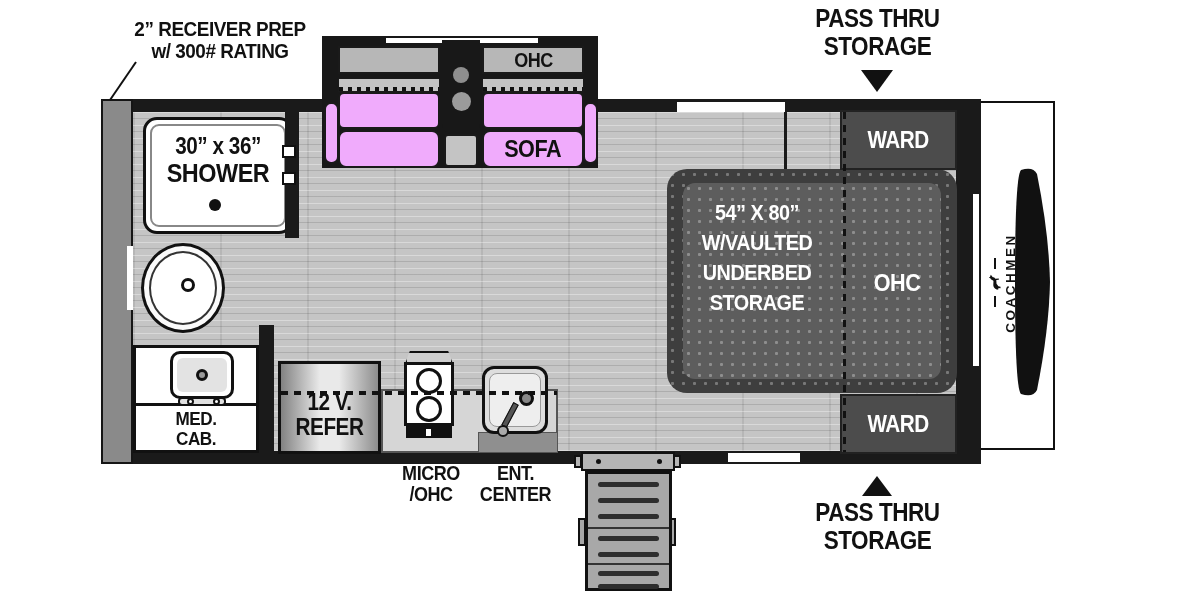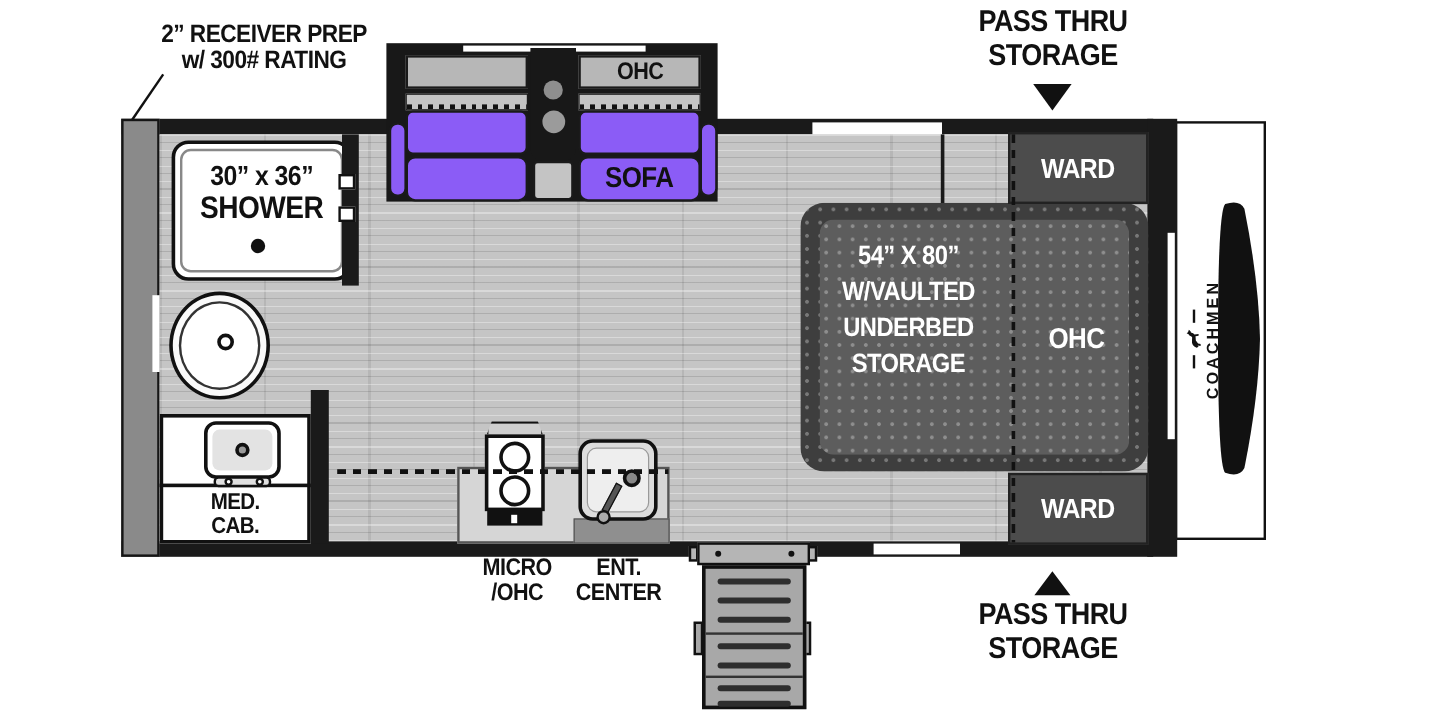--- a/index.html
+++ b/index.html
@@ -10,21 +10,21 @@
   .cond{transform:scaleX(.9);transform-origin:50% 50%;}
   .white{color:#fff;}
   .floor{background-color:#c5c5c5;
     background-image:
       repeating-linear-gradient(180deg, rgba(255,255,255,.35) 0 1px, rgba(0,0,0,0) 1px 6px, rgba(0,0,0,.12) 6px 7px, rgba(0,0,0,0) 7px 13px),
       repeating-linear-gradient(90deg, rgba(0,0,0,.08) 0 2px, rgba(0,0,0,0) 2px 87px);}
   .speckle{background-image:radial-gradient(circle, rgba(255,255,255,.30) 1.3px, rgba(0,0,0,0) 1.8px);
            background-size:11px 11px;}
   .dashh{background:repeating-linear-gradient(90deg,#111 0 7px,rgba(0,0,0,0) 7px 13px);}
   .dashv{background:repeating-linear-gradient(180deg,#111 0 7px,rgba(0,0,0,0) 7px 13px);}
-  .cush{background:#8b5cf6;border:2px solid #1a1a1a;}
+  .cush{background:#f0abfc;border:2px solid #1a1a1a;}
   .tick{background-color:#c4c4c4;border:1px solid #1a1a1a;
         background-image:repeating-linear-gradient(90deg,#111 0 4px,rgba(0,0,0,0) 4px 9px);
         background-size:100% 4px;background-position:0 100%;background-repeat:no-repeat;}
   .tread{position:absolute;left:10px;width:61px;height:5px;border-radius:3px;background:#2e2e2e;}
   .flexc{display:flex;align-items:center;justify-content:center;}
 </style>
 </head>
 <body>
 
 <div id="plan">
@@ -107,20 +107,26 @@
   </div>
   <div class="abs" style="left:178px;top:397px;width:48px;height:9px;background:#e0e0e0;border:2px solid #111;border-radius:4px;"></div>
   <div class="abs" style="left:187px;top:398px;width:7px;height:7px;border:2px solid #111;border-radius:50%;background:#fff;"></div>
   <div class="abs" style="left:213px;top:398px;width:7px;height:7px;border:2px solid #111;border-radius:50%;background:#fff;"></div>
   <div class="abs lbl cond" style="left:136px;top:409px;width:120px;line-height:20px;font-size:19px;">
     <div>MED.</div>
     <div>CAB.</div>
   </div>
 
   <div class="abs" style="left:381px;top:389px;width:177px;height:64px;background:#d6d6d6;border:2px solid #555;"></div>
+  <div class="abs" style="left:278px;top:361px;width:103px;height:93px;border:3px solid #111;background:linear-gradient(90deg,#828282 0%,#e9e9e9 40%,#e9e9e9 60%,#8d8d8d 100%);">
+    <div class="lbl cond" style="margin-top:26px;line-height:25px;font-size:23px;">
+      <div>12 V.</div>
+      <div>REFER</div>
+    </div>
+  </div>
 
   <div class="abs" style="left:405px;top:351px;width:48px;height:13px;background:#cfcfcf;border:2px solid #111;clip-path:polygon(10% 0,90% 0,100% 100%,0 100%);"></div>
   <div class="abs" style="left:404px;top:362px;width:50px;height:64px;background:#fff;border:3px solid #111;">
     <div class="abs" style="left:9px;top:3px;width:26px;height:26px;border:3px solid #111;border-radius:50%;background:#fff;"></div>
     <div class="abs" style="left:9px;top:31px;width:26px;height:26px;border:3px solid #111;border-radius:50%;background:#fff;"></div>
   </div>
   <div class="abs" style="left:406px;top:424px;width:46px;height:14px;background:#111;">
     <div class="abs" style="left:20px;top:5px;width:5px;height:7px;background:#fff;"></div>
   </div>
 

